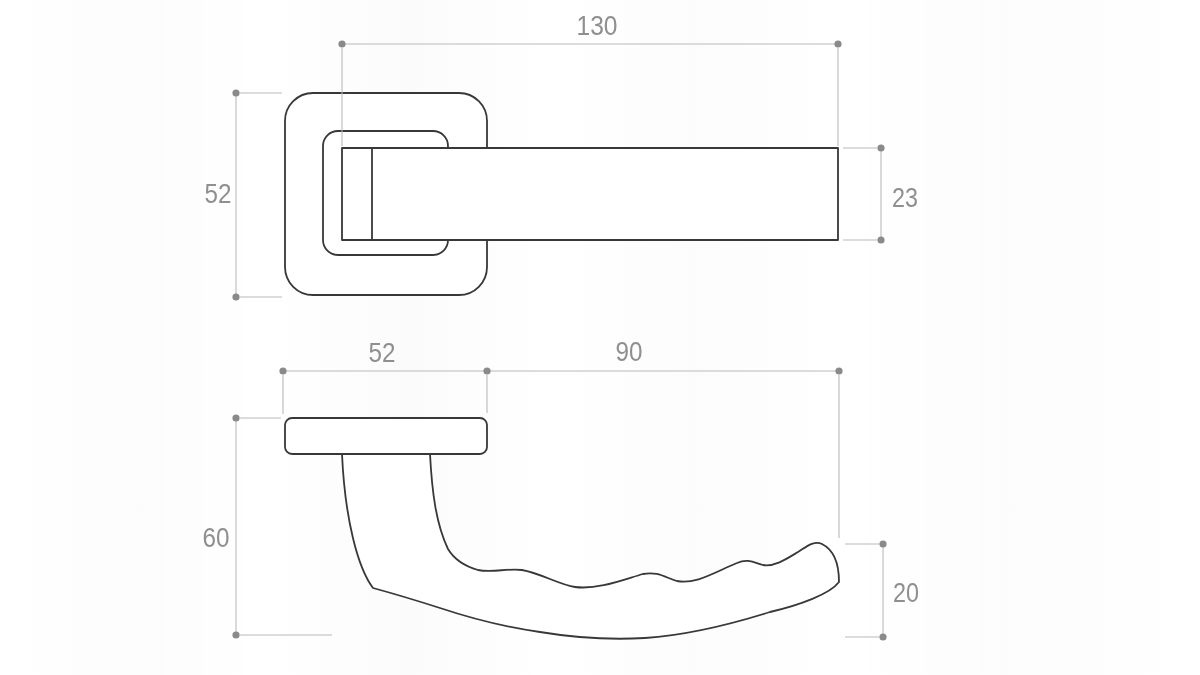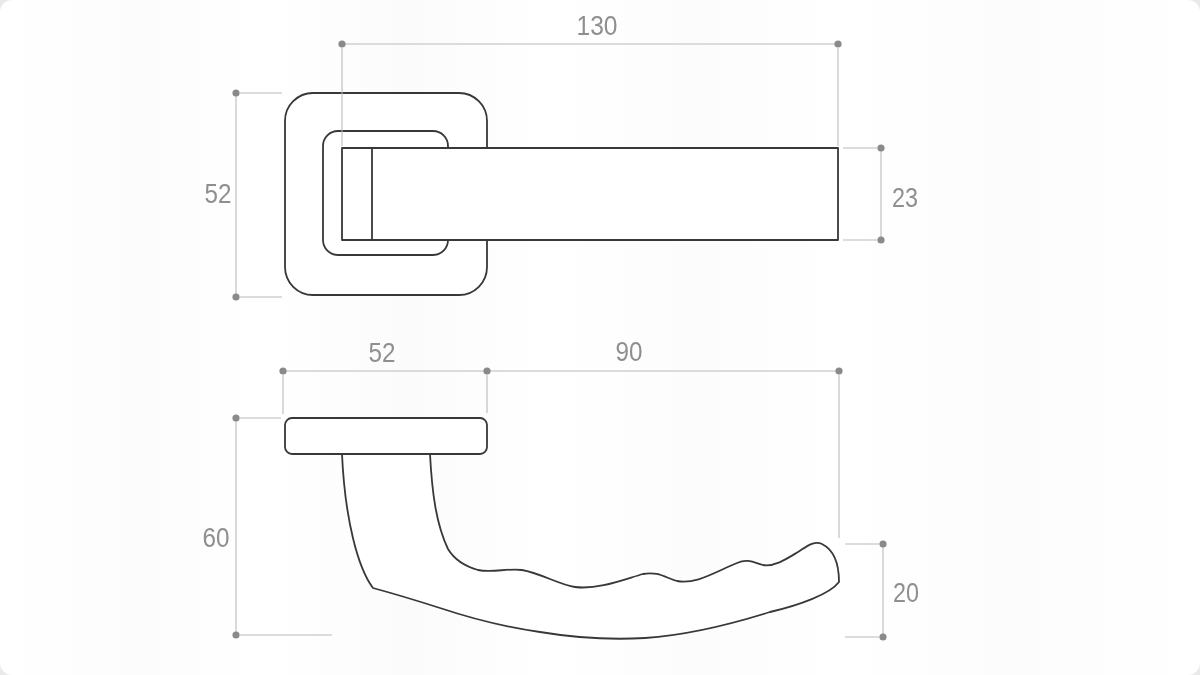--- a/index.html
+++ b/index.html
@@ -8,21 +8,20 @@
     width:1200px;height:675px;
     margin:0 auto;
     background:#ffffff;
     background-image:
       linear-gradient(90deg,
         rgba(0,0,0,0.000) 0%, rgba(0,0,0,0.012) 12%, rgba(0,0,0,0.000) 22%,
         rgba(0,0,0,0.014) 34%, rgba(0,0,0,0.000) 46%, rgba(0,0,0,0.010) 58%,
         rgba(0,0,0,0.000) 70%, rgba(0,0,0,0.013) 84%, rgba(0,0,0,0.000) 100%);
     overflow:hidden;
     font-family:"Liberation Sans", sans-serif;
-    border-radius:12px;
   }
   svg{display:block;}
   .obj{fill:#ffffff;stroke:#383838;stroke-width:1.8;stroke-linejoin:round;}
   .obj-line{fill:none;stroke:#383838;stroke-width:1.8;stroke-linecap:round;}
   .dim{stroke:#bababa;stroke-width:1.1;fill:none;}
   .dot{fill:#8a8a8a;stroke:none;}
   .lbl{
     fill:#8f8f8f;
     font-family:"Liberation Sans", sans-serif;
     font-size:27px;

